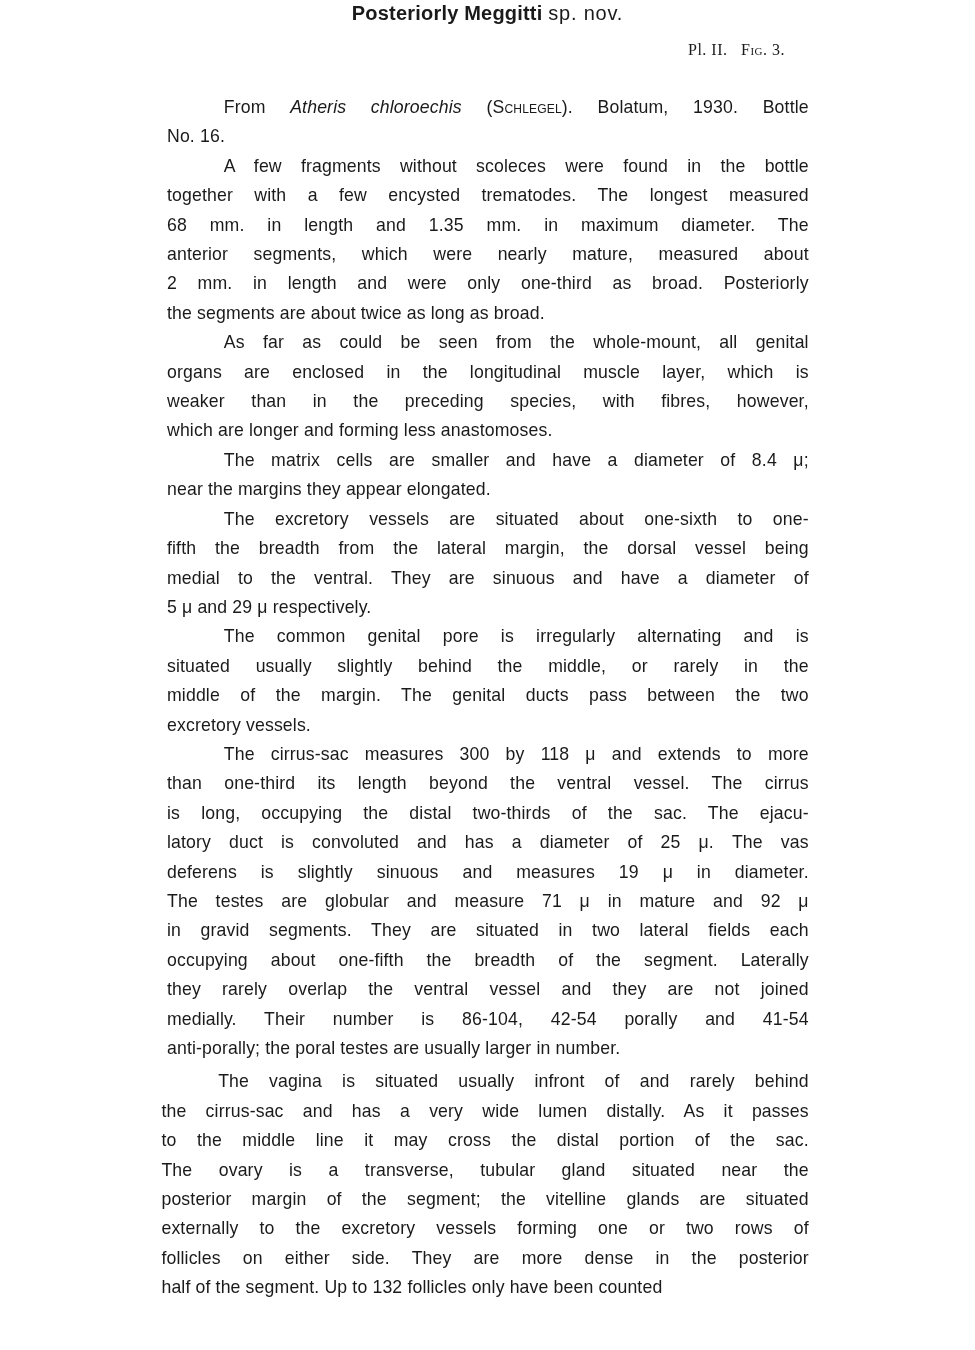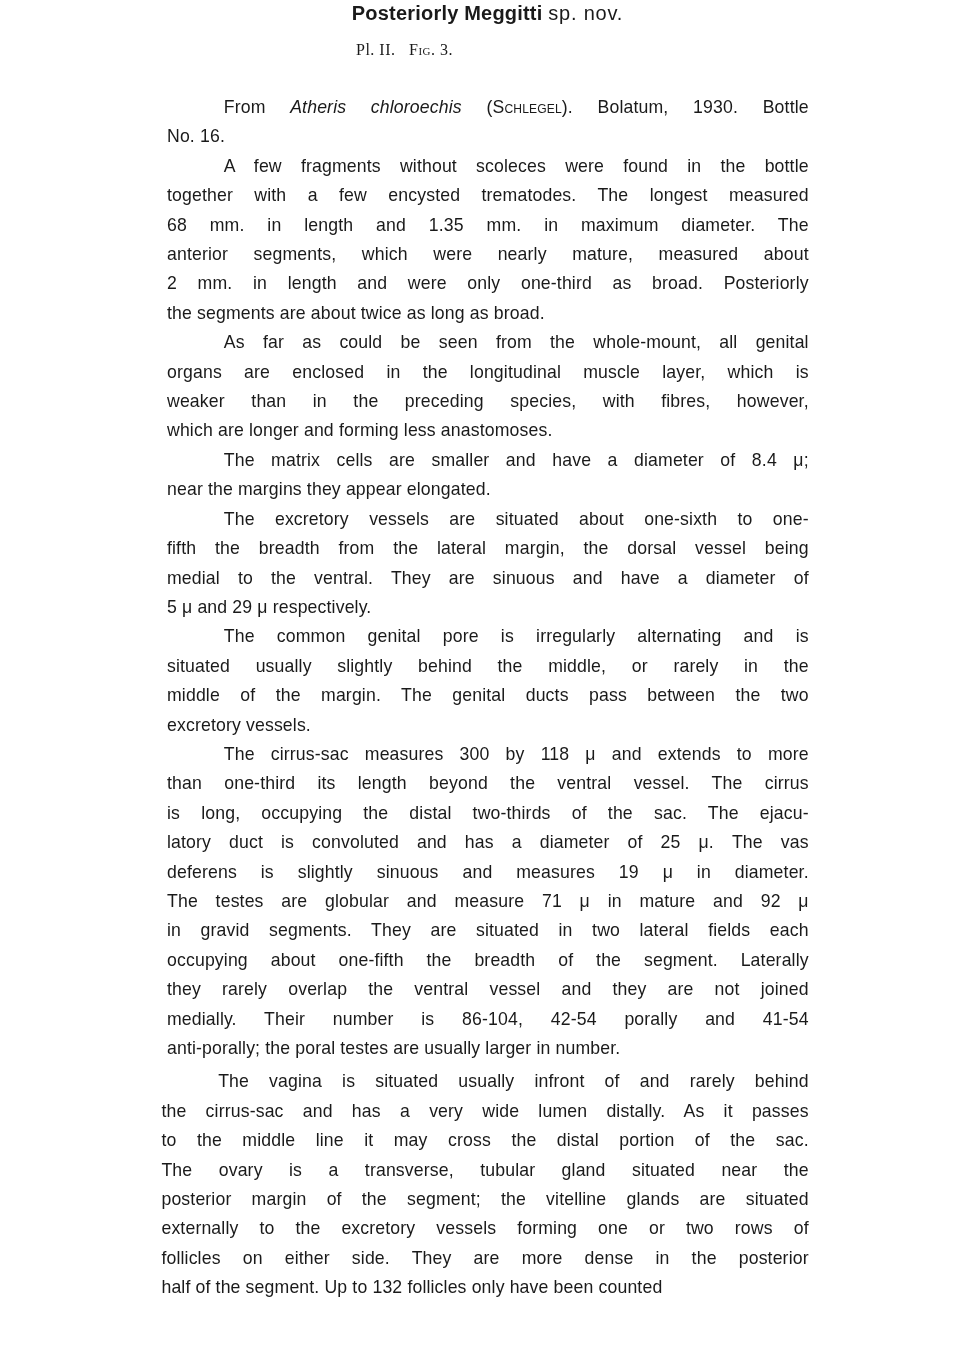--- a/index.html
+++ b/index.html
@@ -27,23 +27,23 @@
     .title .bold {
       font-weight: bold;
     }
     .title .normal {
       font-weight: normal;
       letter-spacing: 0.8px;
     }
     .subtitle {
       position: absolute;
       top: 41px;
-      left: 16px;
+      left: 8px;
       width: 777px;
-      text-align: center;
+      text-align: right;
       font-family: "Liberation Serif", serif;
       font-size: 16px;
       letter-spacing: 0.5px;
     }
     .subtitle .sc {
       font-variant: small-caps;
     }
     .body-text {
       position: absolute;
       left: 167px;

